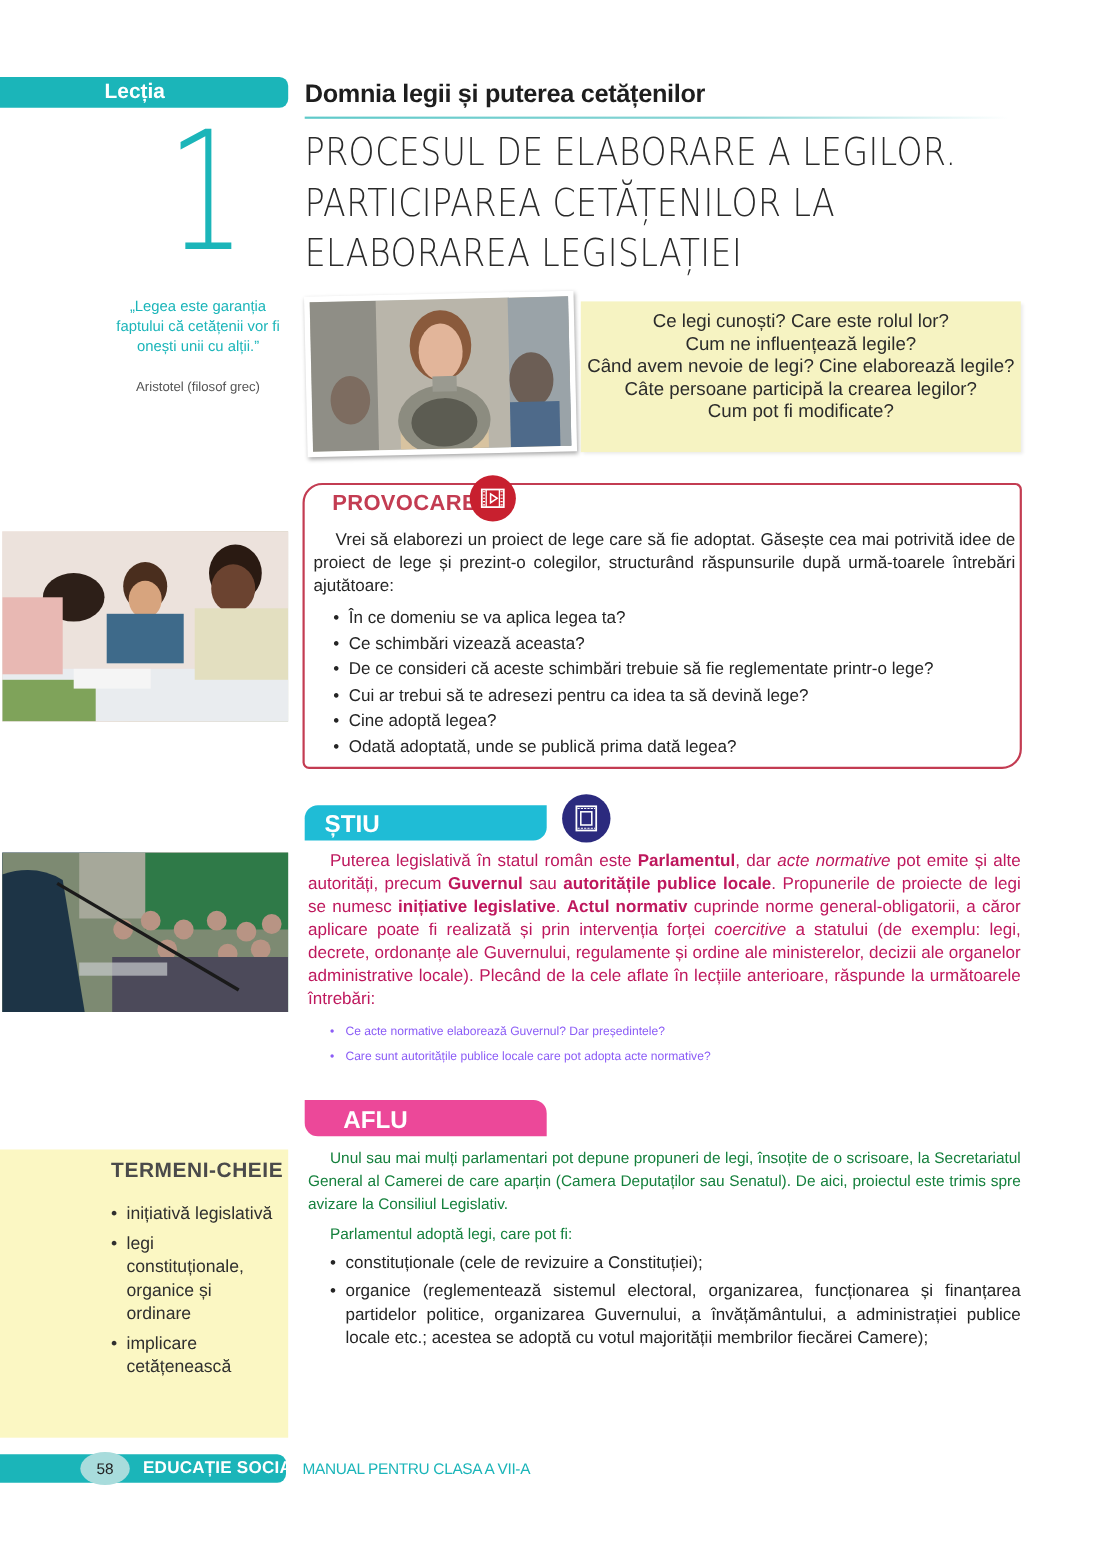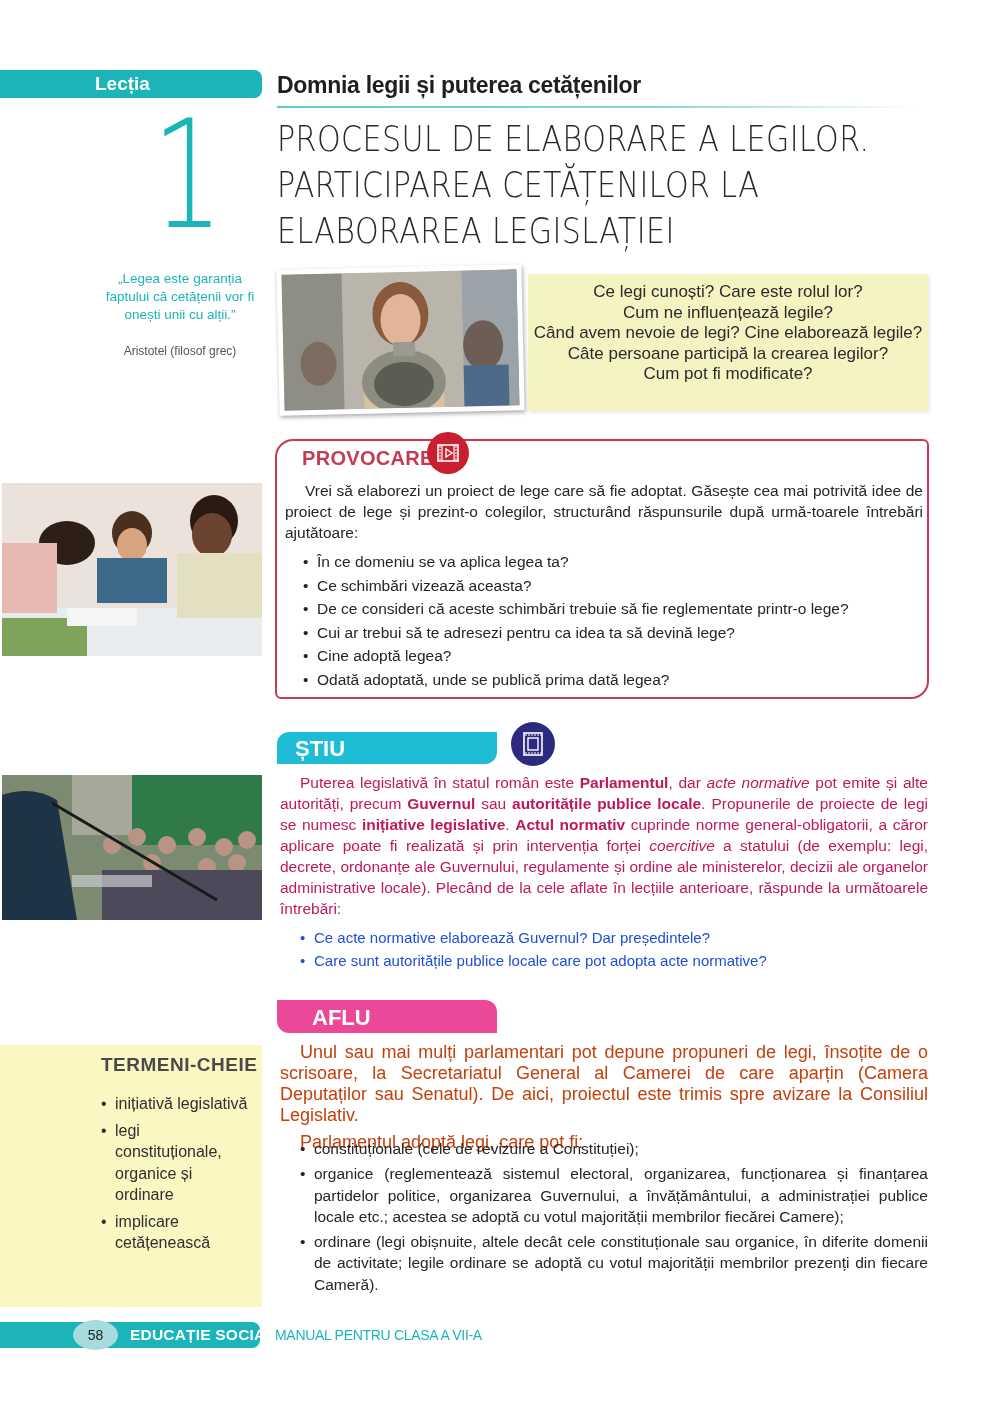--- a/index.html
+++ b/index.html
@@ -40,25 +40,25 @@
   .prov-list { left: 303px; top: 550px; width: 620px; font-size: 15.5px; line-height: 23.5px; color: #252525; }
 
   
   .photo2 { left: 2px; top: 483px; width: 260px; height: 173px; overflow: hidden; background: linear-gradient(120deg, #efe4df 0%, #e6d8cf 35%, #d6c6b6 60%, #c7d0c2 100%); }
   .photo3 { left: 2px; top: 775px; width: 260px; height: 145px; overflow: hidden; background: linear-gradient(90deg, #1f3a4c 0%, #2d4a5a 35%, #7b8a70 60%, #3f7a52 100%); }
 
   
   .stiu-tab { left: 277px; top: 732px; width: 220px; height: 32px; background: #1fbcd6; border-radius: 12px 0 12px 0; color: #fff; font-size: 22px; font-weight: bold; padding-left: 18px; line-height: 34px; }
   .stiu-icon { left: 511px; top: 722px; width: 44px; height: 44px; border-radius: 50%; background: #2b2a7e; }
   .stiu-text { left: 280px; top: 772px; width: 648px; font-size: 15.5px; line-height: 21px; color: #be185d; text-align: justify; }
-  .stiu-list { left: 300px; top: 927px; width: 620px; font-size: 15px; line-height: 22.5px; color: #1d4ed8; }
+  .stiu-list { left: 300px; top: 927px; width: 620px; font-size: 11px; line-height: 22.5px; color: #8b5cf6; }
 
   
   .aflu-tab { left: 277px; top: 1000px; width: 220px; height: 33px; background: #ec4899; border-radius: 0 12px 0 12px; color: #fff; font-size: 22px; font-weight: bold; padding-left: 35px; line-height: 36px; }
-  .aflu-text { left: 280px; top: 1042px; width: 648px; font-size: 18px; line-height: 21px; color: #c2410c; text-align: justify; }
+  .aflu-text { left: 280px; top: 1042px; width: 648px; font-size: 14px; line-height: 21px; color: #15803d; text-align: justify; }
   .aflu-list { left: 300px; top: 1138px; width: 628px; font-size: 15.5px; line-height: 21.3px; color: #252525; }
   .aflu-list li { text-align: justify; margin-bottom: 4px; }
 
   
   .terms { left: 0; top: 1045px; width: 262px; height: 262px; background: #fbf7c3; }
   .terms-title { left: 101px; top: 1054px; font-size: 19px; font-weight: bold; color: #4a4a4a; letter-spacing: 0.5px; }
   .terms-list { left: 101px; top: 1093px; width: 150px; font-size: 16px; line-height: 21.5px; color: #2f2f2f; }
   .terms-list li { margin-bottom: 5px; }
 
   
@@ -186,21 +186,20 @@
 </ul>
 
 <div class="abs aflu-tab">AFLU</div>
 <div class="abs aflu-text">
   <div><span style="display:inline-block;width:20px"></span><span>Unul sau mai mulți parlamentari pot depune propuneri de legi, însoțite de o scrisoare, la Secretariatul General al Camerei de care aparțin (Camera Deputaților sau Senatul). De aici, proiectul este trimis spre avizare la Consiliul Legislativ.</span></div>
   <div style="margin-top:6px"><span style="display:inline-block;width:20px"></span><span>Parlamentul adoptă legi, care pot fi:</span></div>
 </div>
 <ul class="abs bullets aflu-list">
   <li>constituționale (cele de revizuire a Constituției);</li>
   <li>organice (reglementează sistemul electoral, organizarea, funcționarea și finanțarea partidelor politice, organizarea Guvernului, a învățământului, a administrației publice locale etc.; acestea se adoptă cu votul majorității membrilor fiecărei Camere);</li>
-  <li>ordinare (legi obișnuite, altele decât cele constituționale sau organice, în diferite domenii de activitate; legile ordinare se adoptă cu votul majorității membrilor prezenți din fiecare Cameră).</li>
 </ul>
 
 <div class="abs terms"></div>
 <div class="abs terms-title">TERMENI-CHEIE</div>
 <ul class="abs bullets terms-list">
   <li>inițiativă legislativă</li>
   <li>legi constituționale, organice și ordinare</li>
   <li>implicare cetățenească</li>
 </ul>
 

